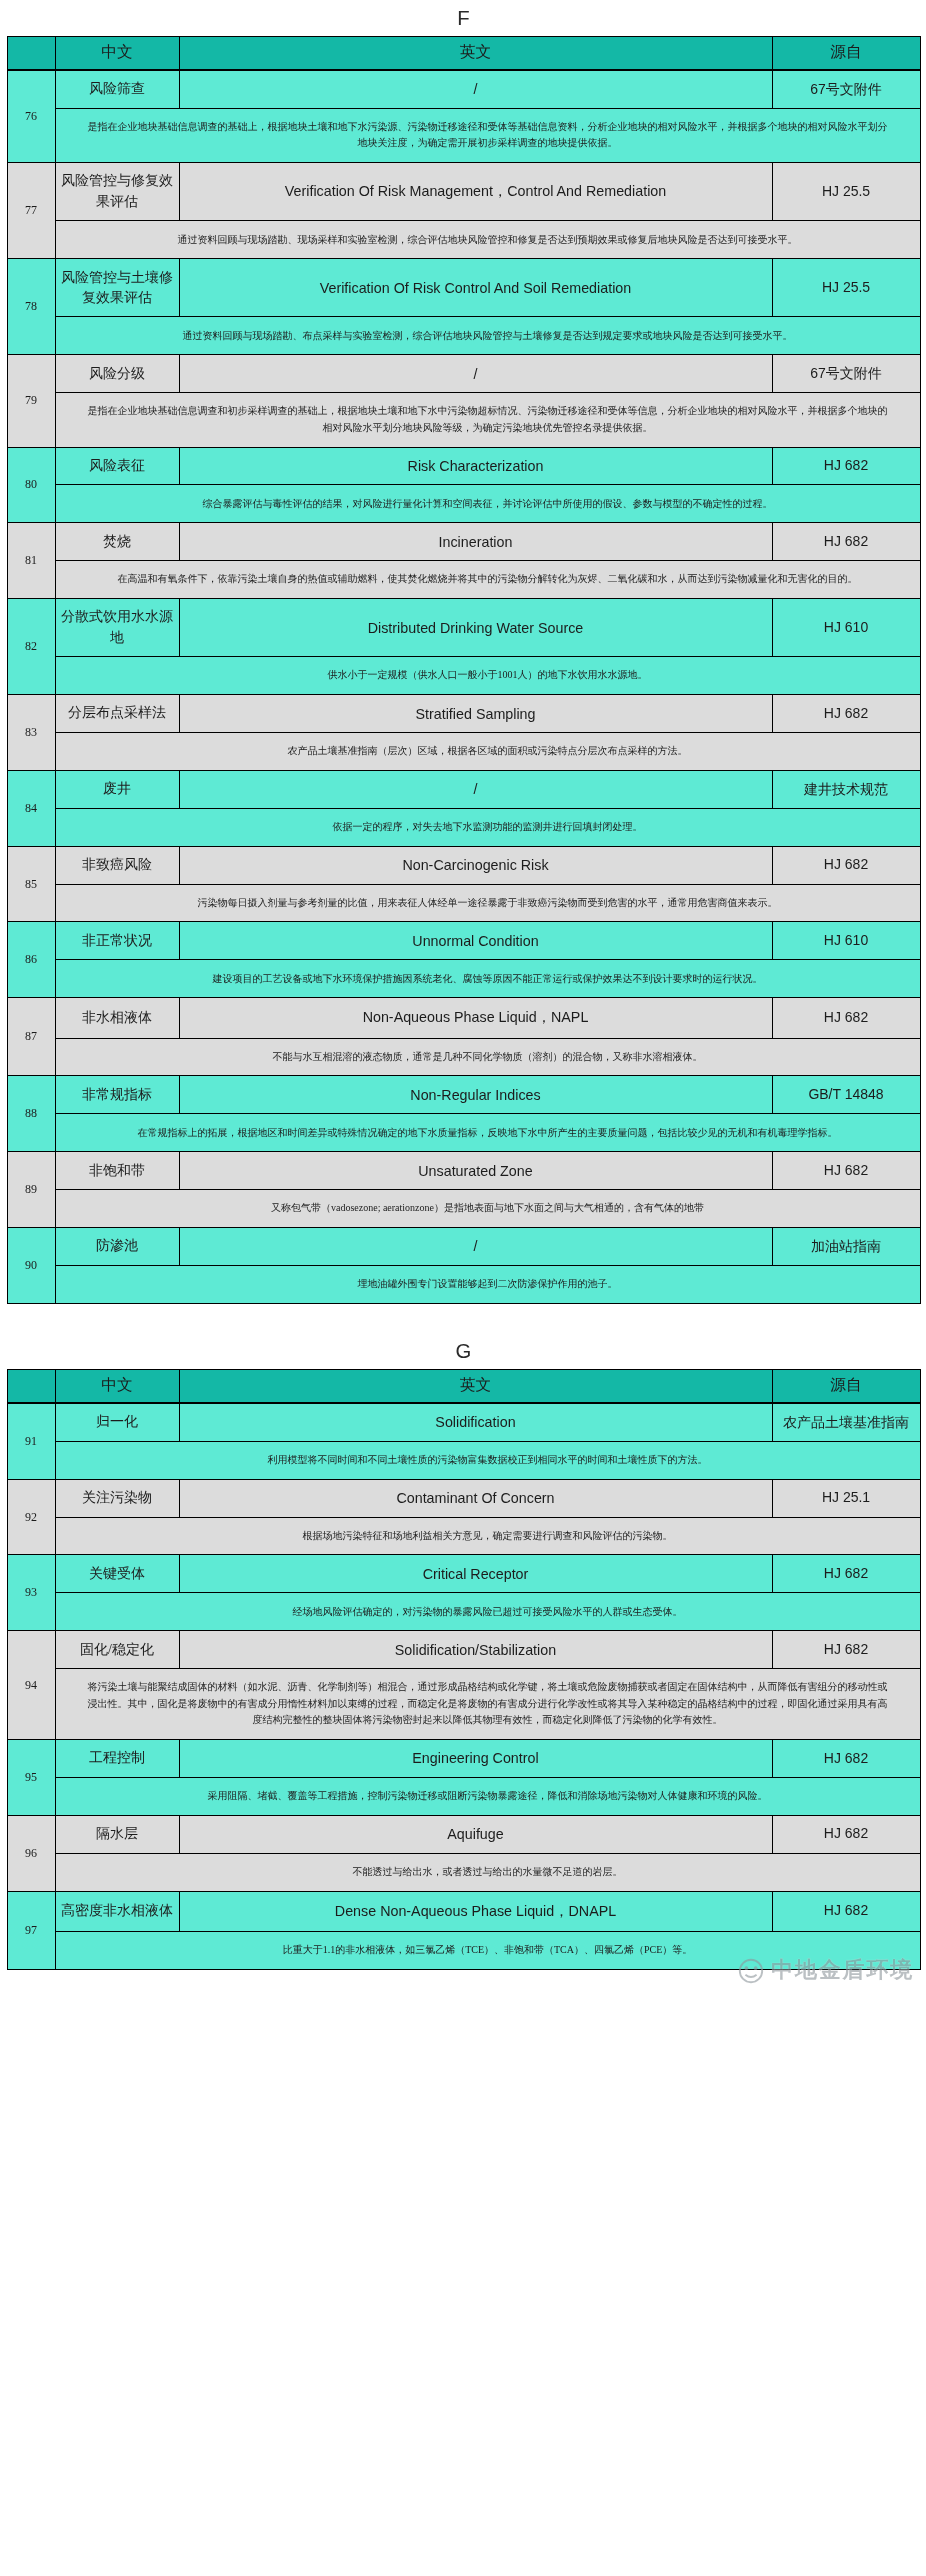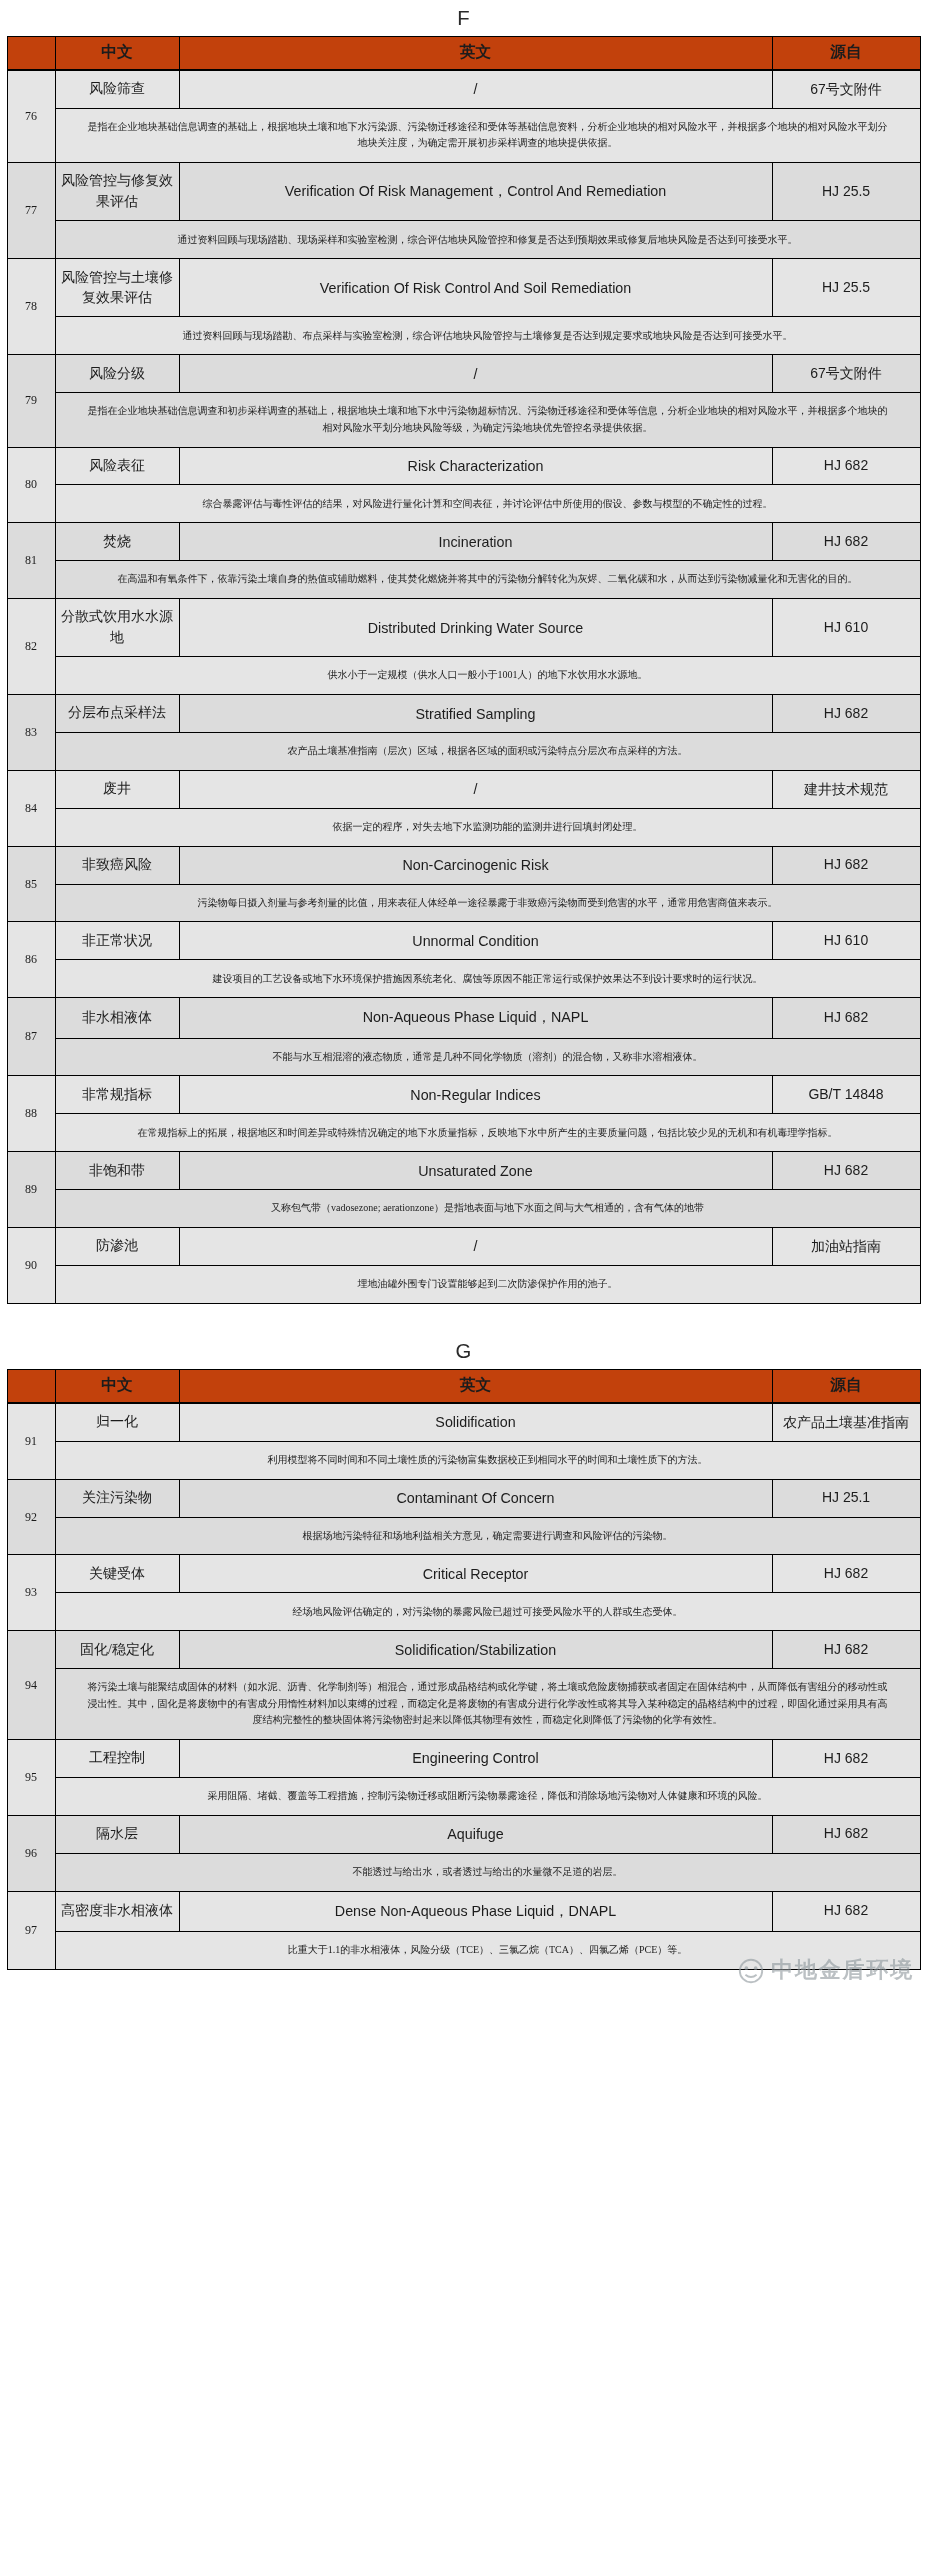--- a/index.html
+++ b/index.html
@@ -27,34 +27,34 @@
     margin: 0 auto;
     border: 1.8px solid #000;
     table-layout: fixed;
   }
   table.glossary th, table.glossary td {
     border: 0.9px solid #000;
     vertical-align: middle;
     word-break: break-word;
   }
   table.glossary thead th {
-    background: #c2410c;
-    font-weight: bold;
+    background: #14b8a6;
+    font-weight: normal;
     font-size: 15.7px;
     padding: 5.5px 1.8px;
     border-bottom: 2.8px double #000;
     text-align: center;
   }
   td.no   { text-align: center; font-size: 12px; padding: 3.7px 1.8px; }
   td.cn   { text-align: center; font-size: 14px; padding: 8.3px 5.5px; line-height: 1.45; }
   td.en   { text-align: center; font-family: "Liberation Sans", sans-serif; font-size: 14.3px; padding: 10.2px 9.2px; }
   td.src  { text-align: center; font-family: "Liberation Sans", sans-serif; font-size: 14px; padding: 8.3px 7.4px; line-height: 1.4; }
   td.def  { text-align: center; font-size: 10px; padding: 10.2px 29.5px; line-height: 1.65; font-family: Liberation Serif, serif; }
   tr.shade td { background: #dcdcdc; }
-  tr.plain td { background: #e5e5e5; }
+  tr.plain td { background: #5eead4; }
   .watermark {
     display: flex;
     justify-content: flex-end;
     align-items: flex-end;
     gap: 6.5px;
     padding-right: 13px;
     margin-top: -14.8px;
     position: relative;
     z-index: 2;
     opacity: 0.6;
@@ -308,21 +308,21 @@
             <tr class="shade">
               <td class="def" colspan="3">不能透过与给出水，或者透过与给出的水量微不足道的岩层。</td>
             </tr>
             <tr class="plain">
               <td class="no" rowspan="2">97</td>
               <td class="cn">高密度非水相液体</td>
               <td class="en">Dense Non-Aqueous Phase Liquid，DNAPL</td>
               <td class="src">HJ 682</td>
             </tr>
             <tr class="plain">
-              <td class="def" colspan="3">比重大于1.1的非水相液体，风险分级（TCE）、三氯乙烷（TCA）、四氯乙烯（PCE）等。</td>
+              <td class="def" colspan="3">比重大于1.1的非水相液体，如三氯乙烯（TCE）、非饱和带（TCA）、四氯乙烯（PCE）等。</td>
             </tr>
           </tbody>
         </table>
       </div>
   </section>
 
   <div class="watermark">
     <svg class="wm-logo" viewBox="0 0 30 30">
       <circle cx="15" cy="15" r="12" fill="none" stroke="#8e979c" stroke-width="2"></circle>
       <circle cx="10" cy="12" r="2" fill="#8e979c"></circle>

